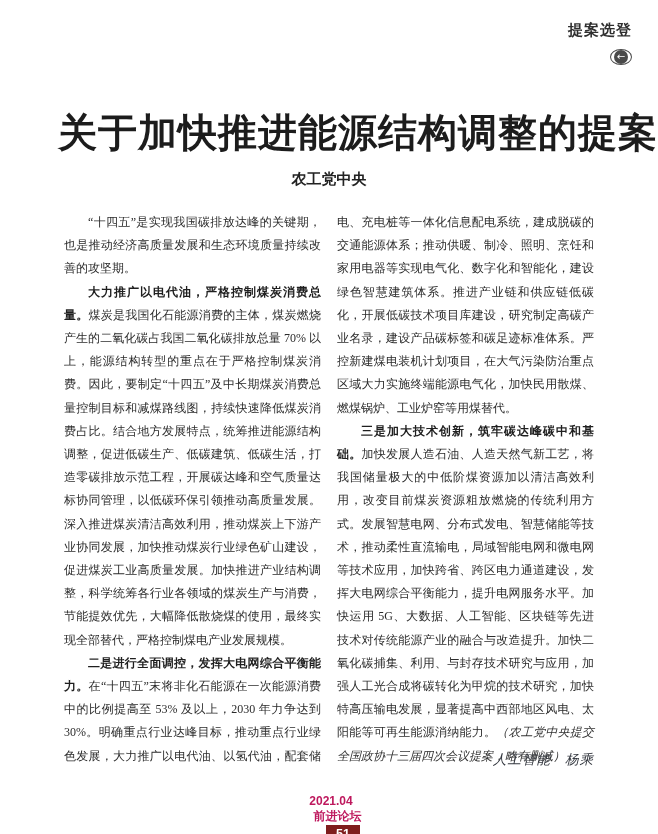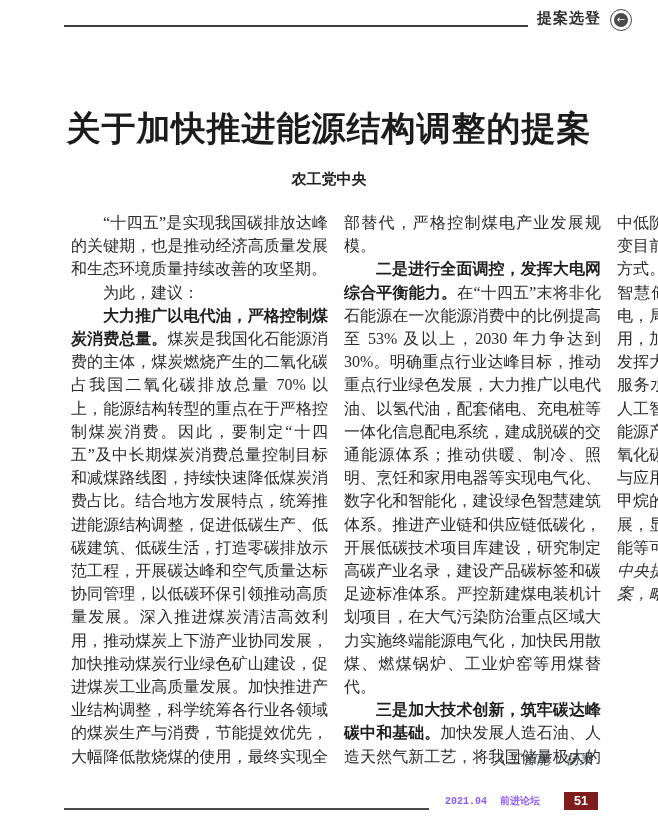--- a/index.html
+++ b/index.html
@@ -1,15 +1,15 @@
 <!DOCTYPE html>
 <html><head>
 <meta charset="utf-8">
 <style>
-  * { box-sizing: border-box; margin: 0; padding: 0; }
+  * { box-sizing: border-box; margin: 0; padding: 0; flex-direction: column; }
   html, body { width: 658px; height: 834px; }
   body {
     position: relative;
     background: #ffffff;
     color: #2b2b2b;
     font-family: "Liberation Serif", "DejaVu Serif", serif;
     overflow: hidden;
   }
 
   
@@ -50,46 +50,46 @@
     font-size: 10px;
     line-height: 14px;
     text-align: center;
     font-family: "DejaVu Sans", sans-serif;
   }
 
   
   .doc-title {
     position: absolute;
     top: 106px; left: 0; right: 0;
-    text-align: center;
+    text-align: right;
     font-family: "Liberation Sans", "DejaVu Sans", sans-serif;
     font-weight: 700;
-    font-size: 34px;
+    font-size: 39px;
     letter-spacing: 1px;
     color: #1c1c1c;
   }
   .doc-author {
     position: absolute;
     top: 170px; left: 0; right: 0;
     text-align: center;
     font-family: "Liberation Sans", "DejaVu Sans", sans-serif;
     font-weight: 700;
     font-size: 15px;
     color: #222222;
   }
 
   
   .article {
     position: absolute;
-    top: 211px; left: 71px;
+    top: 211px; left: 64px;
     width: 530px; height: 566px;
     column-count: 2;
     column-gap: 16px;
     column-fill: auto;
-    font-size: 16px;
+    font-size: 12px;
     line-height: 23.2px;
     text-align: justify;
     color: #2b2b2b;
   }
   .article p { text-indent: 2em; }
   .lead {
     font-family: "Liberation Sans", "DejaVu Sans", sans-serif;
     font-weight: 700;
     color: #1f1f1f;
   }
@@ -119,24 +119,24 @@
   }
   .footer-rule {
     flex: 1;
     border-bottom: 2px solid #4a4a4a;
     height: 0;
     align-self: flex-end;
     margin-bottom: 1px;
     margin-right: 16px;
   }
   .footer-issue, .footer-journal {
-    font-family: Liberation Mono, monospace;
+    font-family: Liberation Sans, sans-serif;
     font-weight: 700;
-    font-size: 10px;
-    color: #8b5cf6;
+    font-size: 12px;
+    color: #be185d;
   }
   .footer-journal { margin-left: 13px; }
   .footer-pagenum {
     margin-left: 24px;
     width: 34px; height: 18px;
     background: #7f1d1d;
     color: #ffffff;
     font-family: "Liberation Sans", "DejaVu Sans", sans-serif;
     font-weight: 700;
     font-size: 12.5px;
@@ -153,21 +153,20 @@
   <span class="back-icon">
     <span class="back-icon-inner">←</span>
   </span>
 </div>
 
 <div class="doc-title">关于加快推进能源结构调整的提案</div>
 <div class="doc-author">农工党中央</div>
 
 <div class="article">
   <p><span>“十四五”是实现我国碳排放达峰的关键期，也是推动经济高质量发展和生态环境质量持续改善的攻坚期。</span></p>
-  <p><span>为此，建议：</span></p>
   <p><span class="lead">大力推广以电代油，严格控制煤炭消费总量。</span><span>煤炭是我国化石能源消费的主体，煤炭燃烧产生的二氧化碳占我国二氧化碳排放总量 70% 以上，能源结构转型的重点在于严格控制煤炭消费。因此，要制定“十四五”及中长期煤炭消费总量控制目标和减煤路线图，持续快速降低煤炭消费占比。结合地方发展特点，统筹推进能源结构调整，促进低碳生产、低碳建筑、低碳生活，打造零碳排放示范工程，开展碳达峰和空气质量达标协同管理，以低碳环保引领推动高质量发展。深入推进煤炭清洁高效利用，推动煤炭上下游产业协同发展，加快推动煤炭行业绿色矿山建设，促进煤炭工业高质量发展。加快推进产业结构调整，科学统筹各行业各领域的煤炭生产与消费，节能提效优先，大幅降低散烧煤的使用，最终实现全部替代，严格控制煤电产业发展规模。</span></p>
   <p><span class="lead">二是进行全面调控，发挥大电网综合平衡能力。</span><span>在“十四五”末将非化石能源在一次能源消费中的比例提高至 53% 及以上，2030 年力争达到 30%。明确重点行业达峰目标，推动重点行业绿色发展，大力推广以电代油、以氢代油，配套储电、充电桩等一体化信息配电系统，建成脱碳的交通能源体系；推动供暖、制冷、照明、烹饪和家用电器等实现电气化、数字化和智能化，建设绿色智慧建筑体系。推进产业链和供应链低碳化，开展低碳技术项目库建设，研究制定高碳产业名录，建设产品碳标签和碳足迹标准体系。严控新建煤电装机计划项目，在大气污染防治重点区域大力实施终端能源电气化，加快民用散煤、燃煤锅炉、工业炉窑等用煤替代。</span></p>
   <p><span class="lead">三是加大技术创新，筑牢碳达峰碳中和基础。</span><span>加快发展人造石油、人造天然气新工艺，将我国储量极大的中低阶煤资源加以清洁高效利用，改变目前煤炭资源粗放燃烧的传统利用方式。发展智慧电网、分布式发电、智慧储能等技术，推动柔性直流输电，局域智能电网和微电网等技术应用，加快跨省、跨区电力通道建设，发挥大电网综合平衡能力，提升电网服务水平。加快运用 5G、大数据、人工智能、区块链等先进技术对传统能源产业的融合与改造提升。加快二氧化碳捕集、利用、与封存技术研究与应用，加强人工光合成将碳转化为甲烷的技术研究，加快特高压输电发展，显著提高中西部地区风电、太阳能等可再生能源消纳能力。</span><span class="note">（农工党中央提交全国政协十三届四次会议提案，略有删减）</span></p>
 </div>
 
 <div class="editor-line">
   <span>人工智能</span><span class="gap"></span><span>杨乘</span>
 </div>
 
 <div class="footer">

